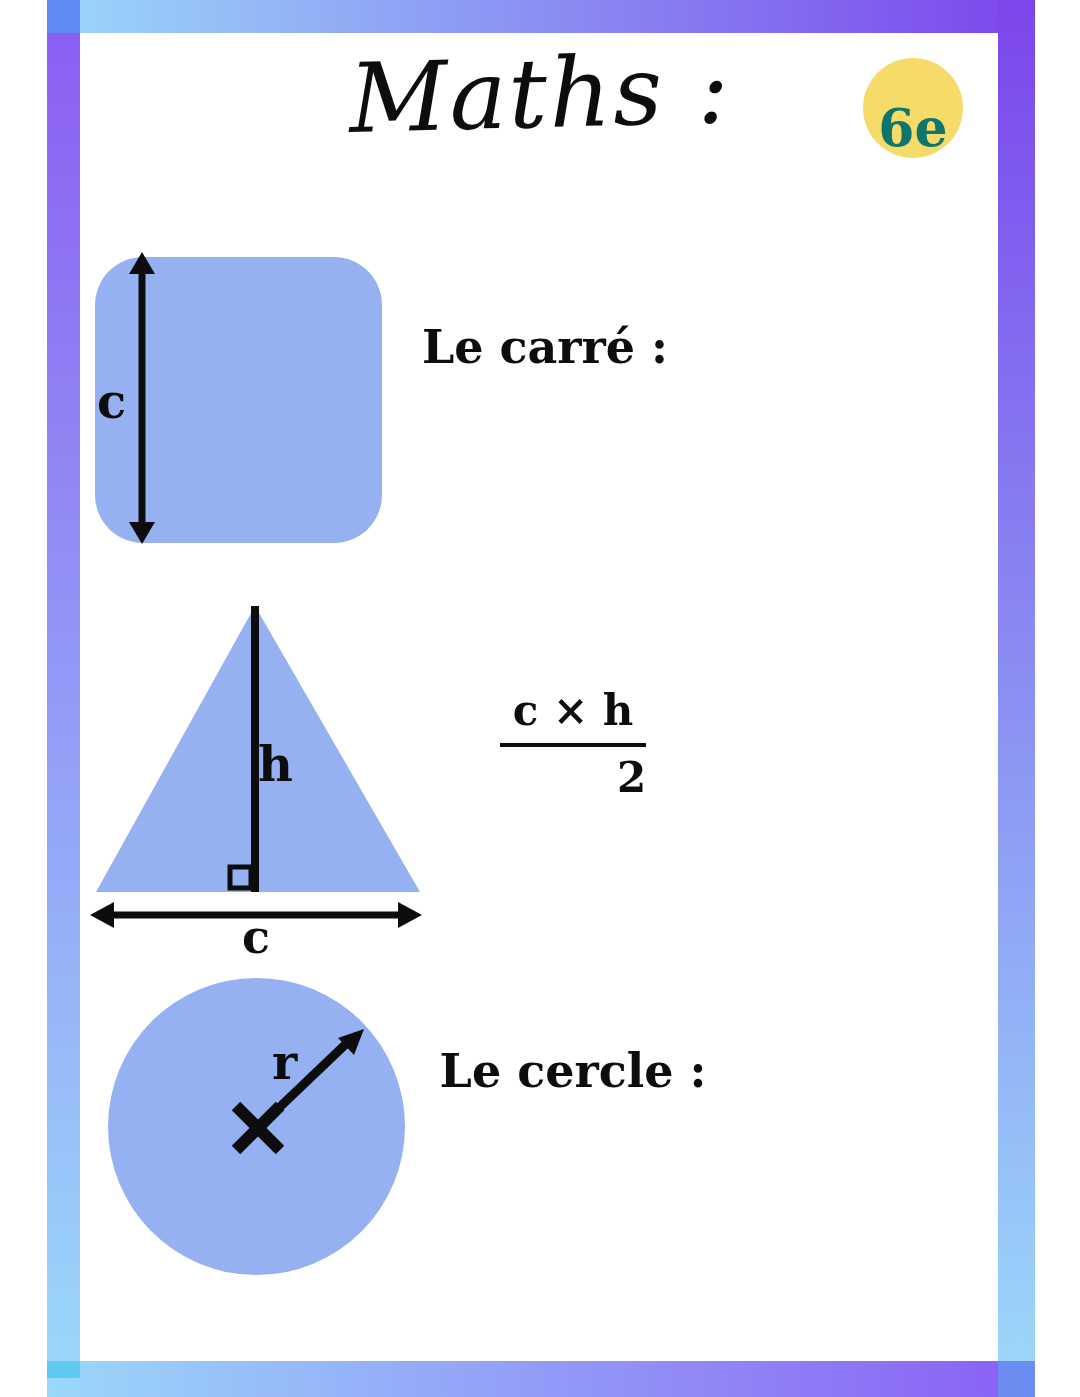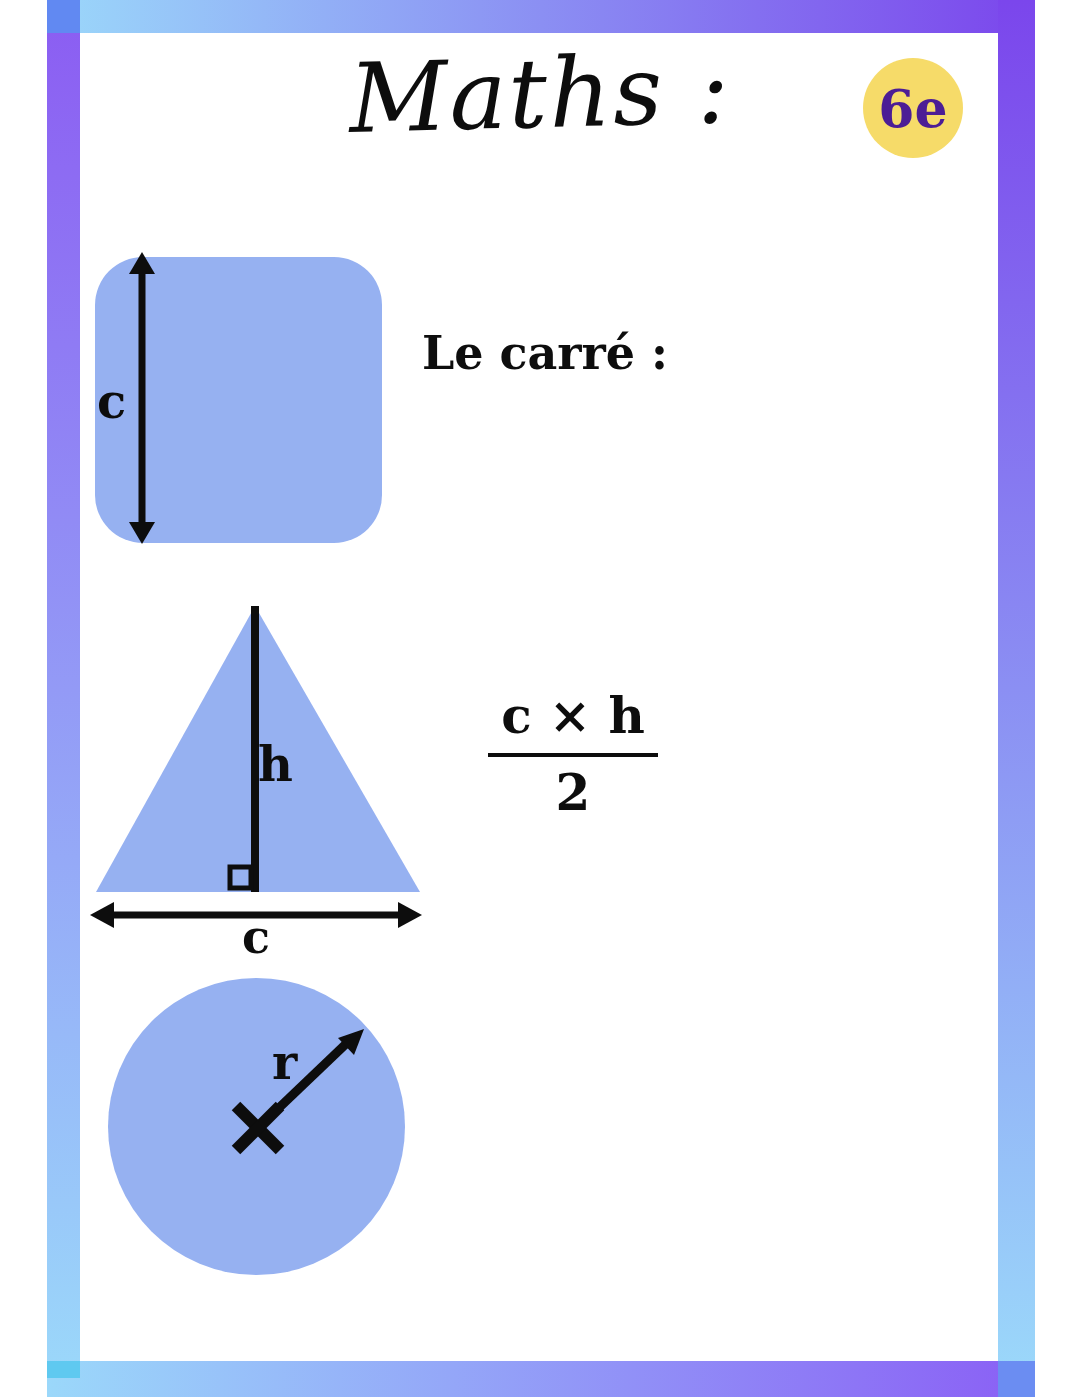--- a/index.html
+++ b/index.html
@@ -35,22 +35,22 @@
   .corner-br{left:998px;top:1361px;width:37px;height:36px;background:var(--corner-bottom-right);}
 
   
   .title{
     position:absolute;left:0;top:38px;width:100%;text-align:center;
     font-style:italic;font-size:96px;font-weight:500;letter-spacing:2px;
     transform:rotate(-1.5deg);
   }
   .badge{
     position:absolute;left:863px;top:58px;width:100px;height:100px;border-radius:50%;
-    background:var(--badge-yellow);display:flex;align-items:center;justify-content:center;
-    font-weight:bold;font-size:52px;color:#4c1d95;
+    background:var(--badge-yellow);display:flex;align-items:flex-end;justify-content:center;
+    font-weight:bold;font-size:52px;color:#0f766e;
   }
   .section-heading{
     position:absolute;left:95px;top:194px;
     color:var(--heading-blue);font-weight:bold;font-size:32px;
     text-decoration:underline;text-decoration-thickness:3px;text-underline-offset:5px;
   }
 
   
   .square-shape{
     position:absolute;left:95px;top:257px;width:287px;height:286px;border-radius:48px;
@@ -67,26 +67,26 @@
 
   
   .dim-label{position:absolute;font-weight:bold;font-size:48px;line-height:1;}
   .lbl-square-c{left:97px;top:377px;}
   .lbl-tri-h{left:258px;top:740px;}
   .lbl-tri-c{left:88px;top:914px;width:336px;text-align:center;font-size:46px;}
   .lbl-circle-r{left:272px;top:1038px;}
 
   
   .block{position:absolute;width:300px;text-align:center;}
-  .block-square{left:395px;top:322px;margin-top:6px;}
+  .block-square{left:395px;top:322px;}
   .block-triangle{left:423px;top:668px;}
   .block-circle{left:423px;top:1046px;}
   .shape-heading{font-weight:bold;font-size:46px;line-height:1.1;white-space:nowrap;}
   .formula{font-weight:bold;font-size:42px;margin-top:16px;white-space:nowrap;}
-  .fraction{display:inline-block;margin-top:18px;font-weight:bold;font-size:50px;}
+  .fraction{display:inline-block;margin-top:18px;font-weight:bold;font-size:42px;text-align:right;}
   .numerator{display:inline-block;padding:0 13px 8px 13px;border-bottom:4px solid var(--ink);}
   .denominator{padding-top:6px;}
 
   
   .signature{
     position:absolute;left:0;top:1300px;width:100%;text-align:center;
     font-style:italic;font-size:40px;letter-spacing:2px;
   }
 </style>
 </head>
@@ -139,16 +139,17 @@
 
   <div class="circle-shape"></div>
   <svg class="abs-svg" style="left:108px;top:978px;" width="297" height="297" viewBox="0 0 297 297">
     <line class="ink-stroke" x1="128" y1="128" x2="172" y2="172" stroke-width="12"></line>
     <line class="ink-stroke" x1="128" y1="172" x2="172" y2="128" stroke-width="12"></line>
     <line class="ink-stroke" x1="153" y1="147" x2="241" y2="63" stroke-width="9"></line>
     <polygon class="ink-fill" points="256,51 230,60 246,77"></polygon>
   </svg>
   <div class="dim-label lbl-circle-r">r</div>
   <div class="block block-circle">
+    <div class="shape-heading">Le cercle :</div>
   </div>
 
 
 </div>
 
 </body></html>

